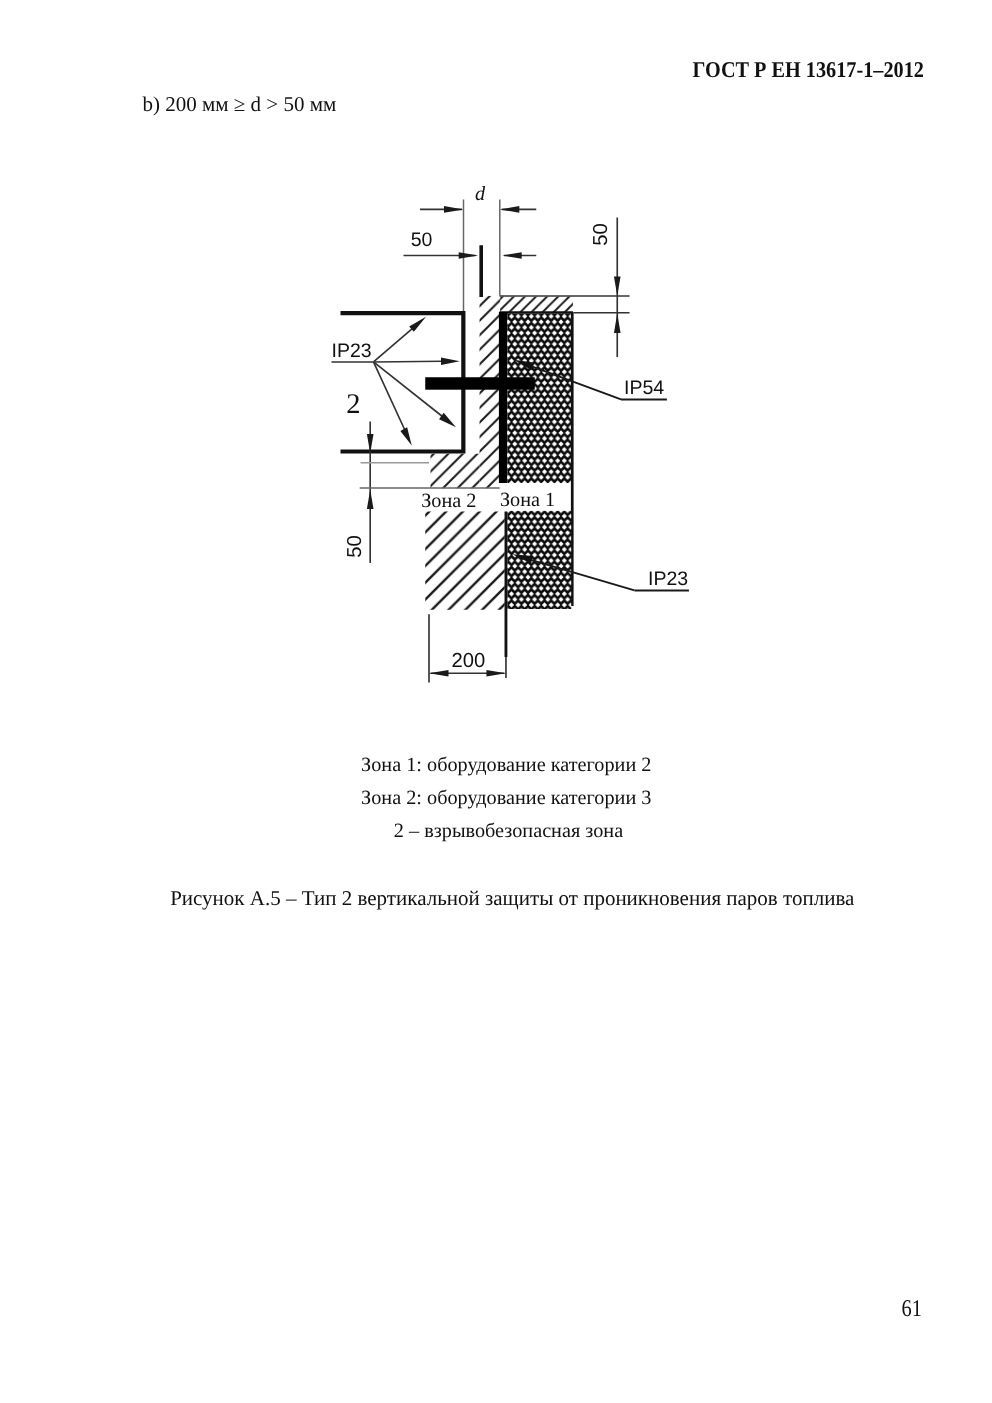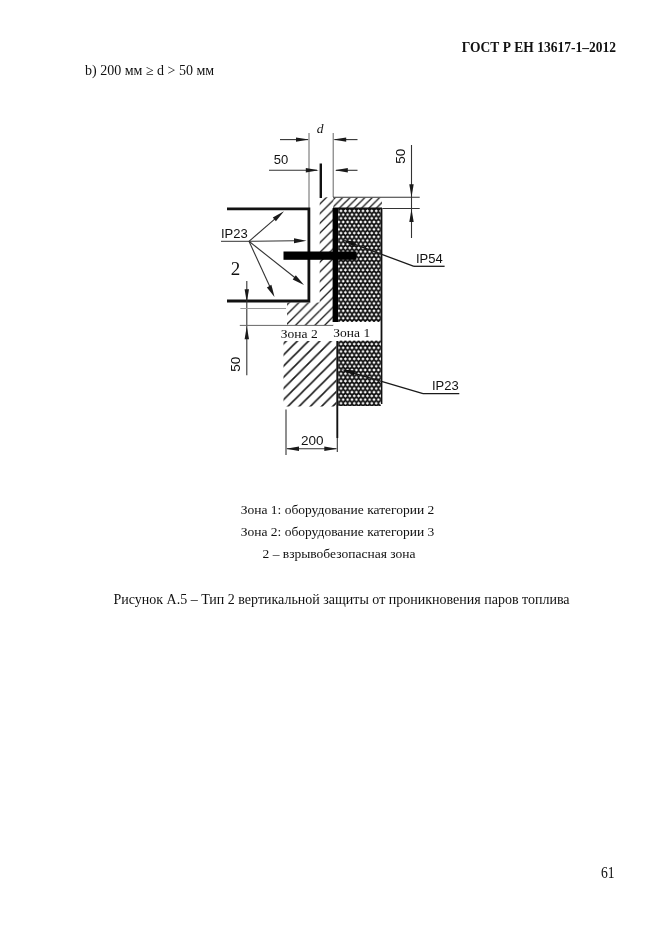--- a/index.html
+++ b/index.html
@@ -4,21 +4,21 @@
 <style>
   html,body{margin:0;padding:0;background:#ffffff;}
   body{width:661px;height:935px;position:relative;font-family:"Liberation Serif",serif;color:#111;}
   .abs{position:absolute;}
 </style>
 </head>
 <body>
 
 <div class="abs" style="left:0px;top:38.5px;width:616px;text-align:right;font:bold 15px 'Liberation Serif',serif;transform:scaleX(0.9);transform-origin:100% 50%;">ГОСТ Р ЕН 13617-1–2012</div>
 
-<div class="abs" style="left:85px;top:63px;font:14px 'Liberation Serif',serif;">b) 200 мм ≥ d &gt; 50 мм</div>
+<div class="abs" style="left:95px;top:63px;font:14px 'Liberation Serif',serif;">b) 200 мм ≥ d &gt; 50 мм</div>
 
 <svg class="abs" style="left:0;top:0" width="661" height="935" viewBox="0 0 661 935">
   <defs>
 
     <pattern id="h1" width="9.7" height="9.7" patternUnits="userSpaceOnUse">
       <path d="M-2.4,2.4 L2.4,-2.4 M-2.4,12.1 L12.1,-2.4 M7.3,12.1 L12.1,7.3" stroke="#1a1a1a" stroke-width="1.35" fill="none"></path>
     </pattern>
 
     <pattern id="h1b" width="7.4" height="7.4" patternUnits="userSpaceOnUse">
       <path d="M-1.9,1.9 L1.9,-1.9 M-1.9,9.3 L9.3,-1.9 M5.5,9.3 L9.3,5.5" stroke="#1a1a1a" stroke-width="1.3" fill="none"></path>

